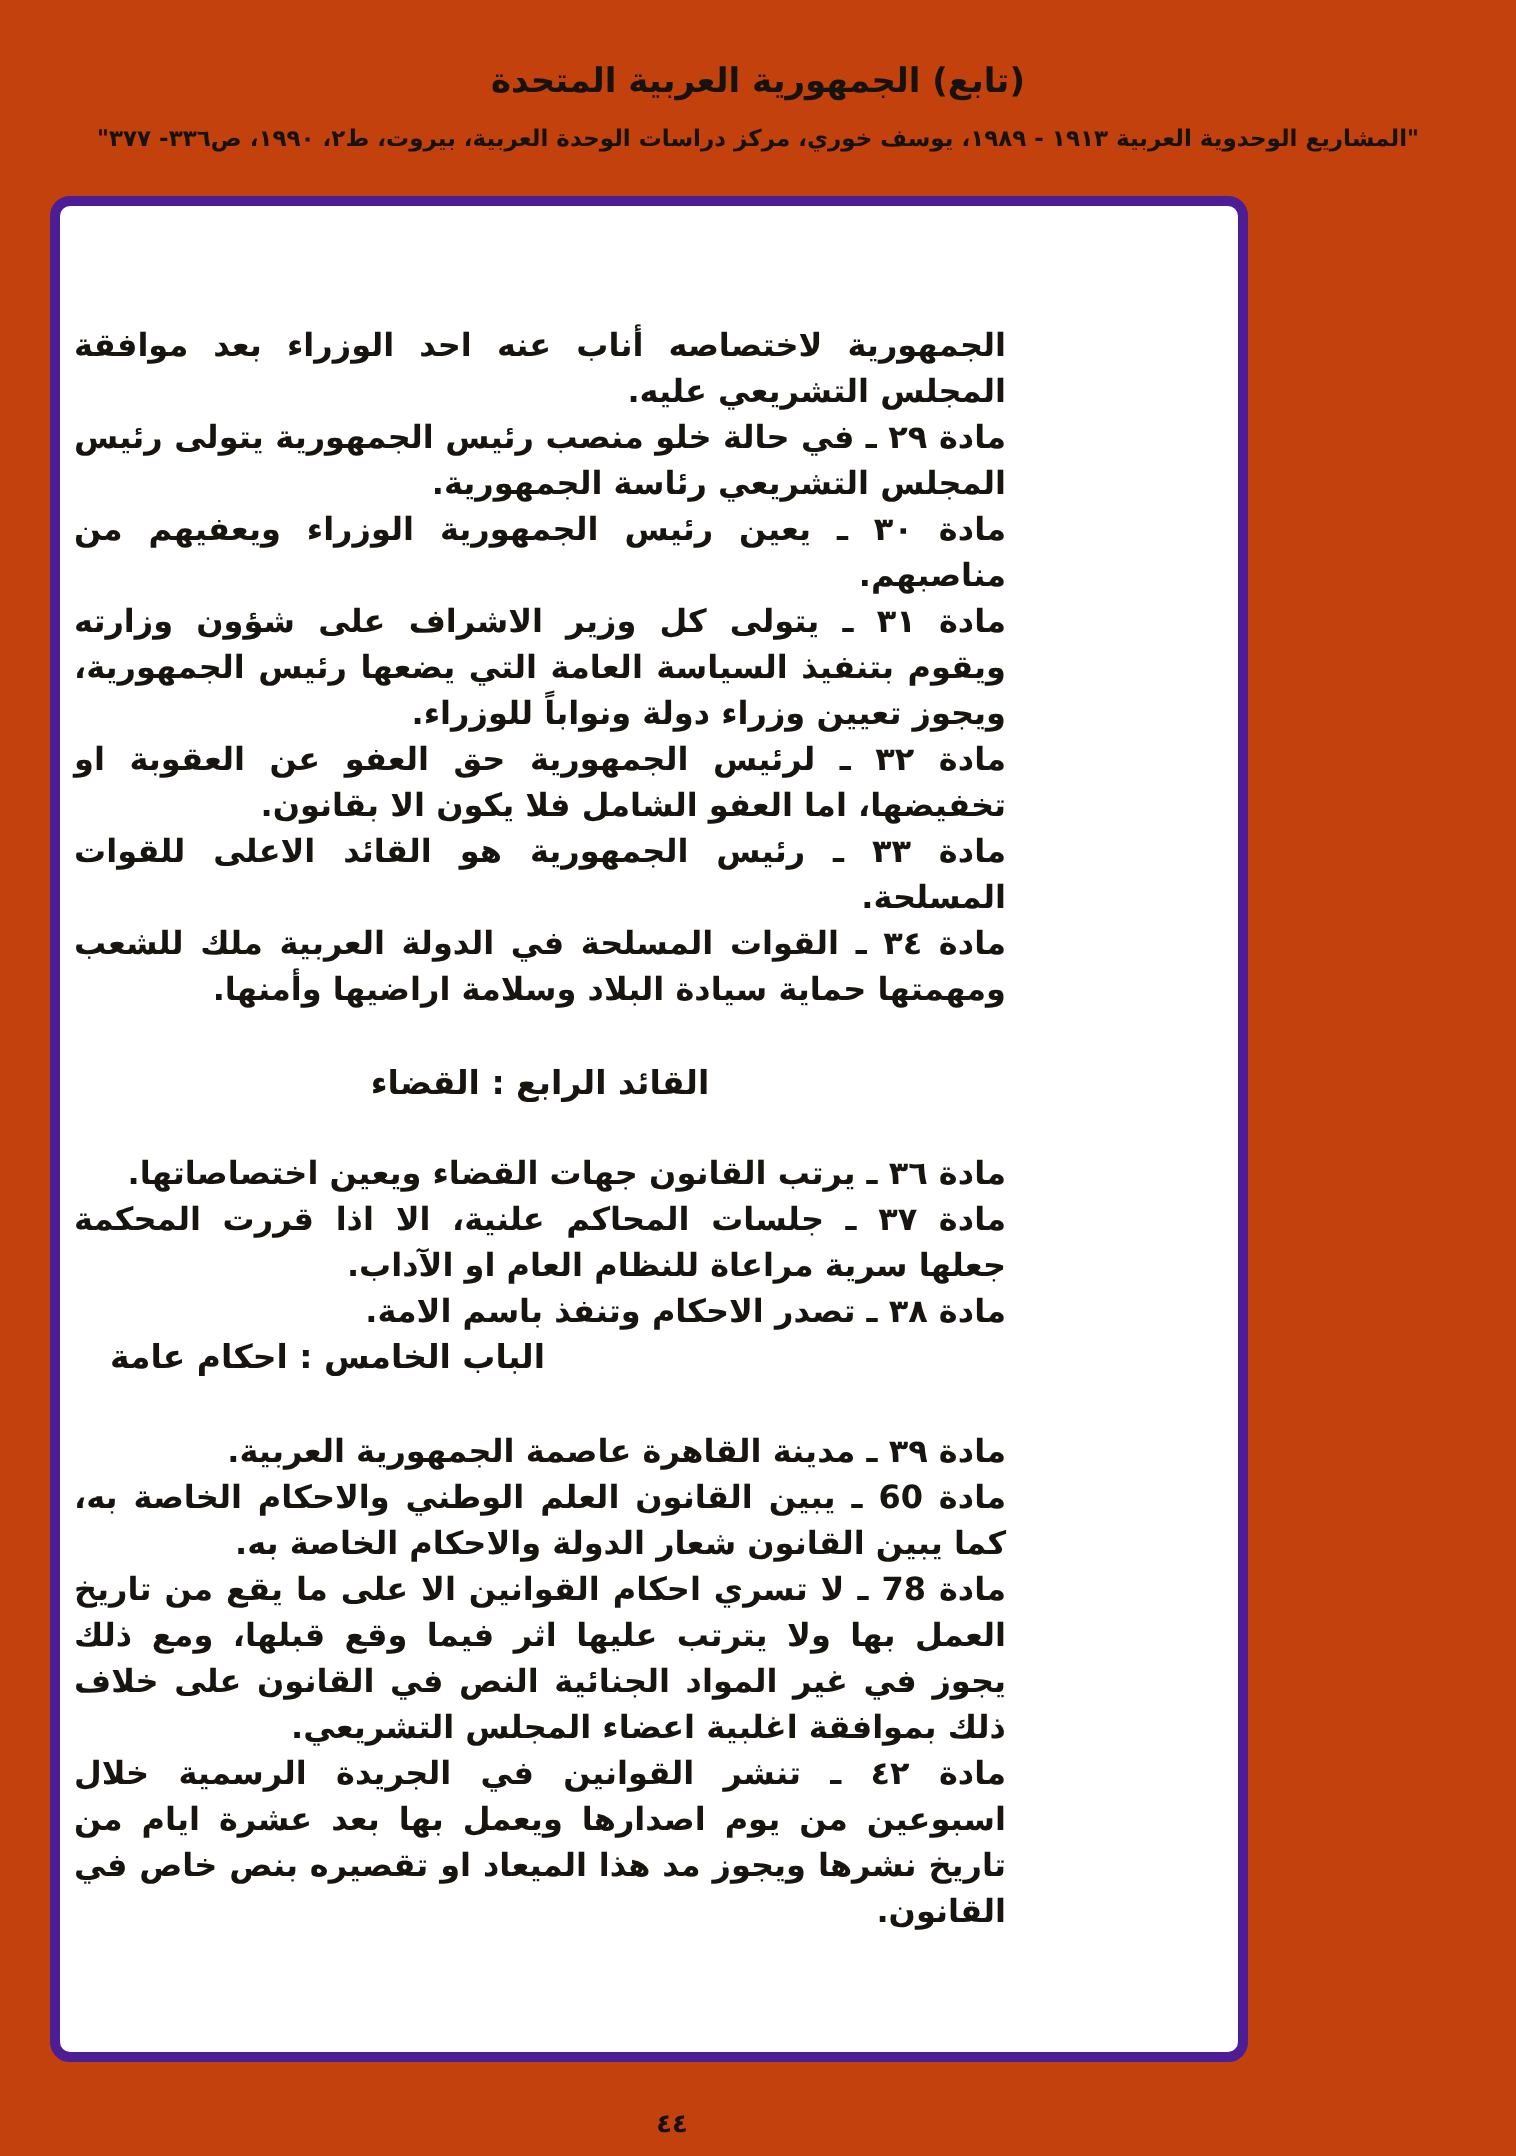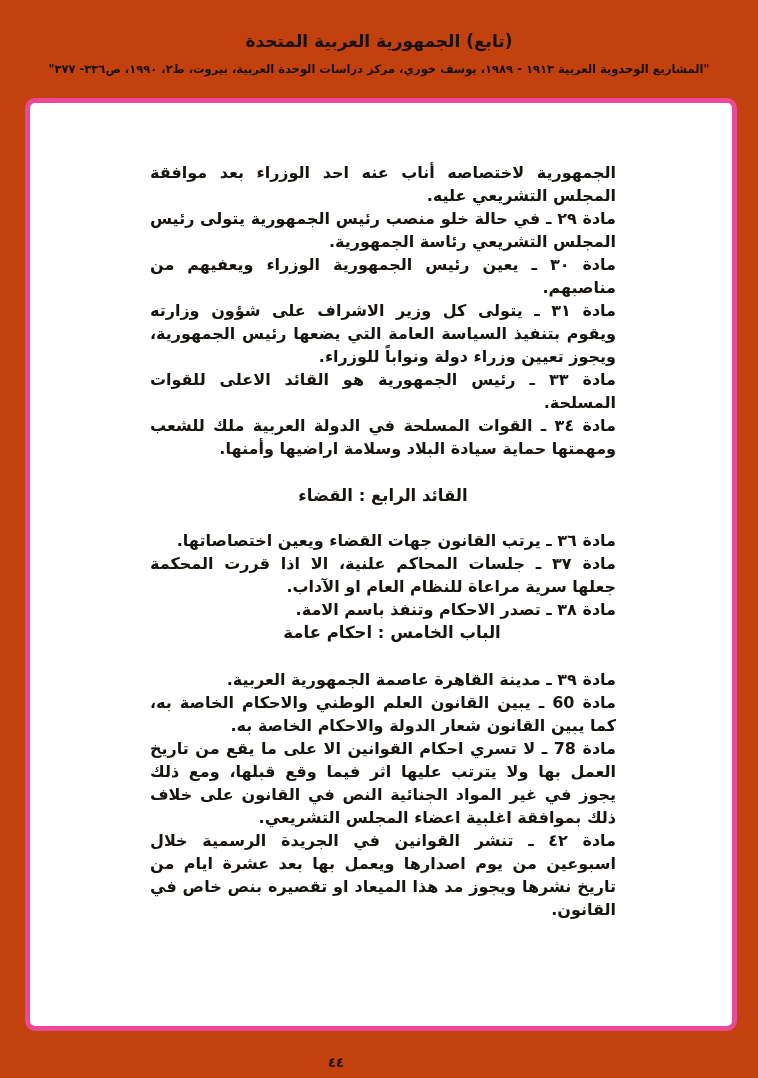--- a/index.html
+++ b/index.html
@@ -23,22 +23,22 @@
     letter-spacing:0;
   }
   .hdr-citation {
     font-size:11.5px; font-weight:700; margin-top:10px;
     white-space:nowrap;
   }
 
   
   .green-frame {
     position:absolute; left:25px; top:98px;
-    width:712px; height:933px;
-    border:5px solid #ec4899;
+    width:599px; height:933px;
+    border:5px solid #4c1d95;
     border-radius:10px;
     background:#ffffff;
   }
 
   
   .text-area {
     position:absolute; top:58px; right:116px;
     width:466px;
     direction:rtl;
     text-align:justify;
@@ -47,21 +47,21 @@
     color:#181410;
   }
   .text-area p { margin:0; }
   .heading-chapter {
     font-size:16.5px; font-weight:700;
     text-align:center;
     margin:24px 0 22px 0;
   }
   .heading-section {
     font-size:16.5px; font-weight:700;
-    text-align:center;
+    text-align:left;
     margin:0 0 24px 18px;
   }
   .para-gap { margin-top:0; }
 
   
   .page-number {
     position:absolute; bottom:8px; left:0; width:672px;
     text-align:center;
     font-size:13px; font-weight:700;
     letter-spacing:2px;
@@ -77,20 +77,21 @@
     <div class="hdr-citation">"المشاريع الوحدوية العربية ١٩١٣ - ١٩٨٩، يوسف خوري، مركز دراسات الوحدة العربية، بيروت، ط٢، ١٩٩٠، ص٣٣٦- ٣٧٧"</div>
   </header>
 
   <div class="green-frame">
     <div class="text-area">
 
       <p>الجمهورية لاختصاصه أناب عنه احد الوزراء بعد موافقة المجلس التشريعي عليه.</p>
       <p>مادة ٢٩ ـ في حالة خلو منصب رئيس الجمهورية يتولى رئيس المجلس التشريعي رئاسة الجمهورية.</p>
       <p>مادة ٣٠ ـ يعين رئيس الجمهورية الوزراء ويعفيهم من مناصبهم.</p>
       <p>مادة ٣١ ـ يتولى كل وزير الاشراف على شؤون وزارته ويقوم بتنفيذ السياسة العامة التي يضعها رئيس الجمهورية، ويجوز تعيين وزراء دولة ونواباً للوزراء.</p>
+      <p>مادة ٣٢ ـ لرئيس الجمهورية حق العفو عن العقوبة او تخفيضها، اما العفو الشامل فلا يكون الا بقانون.</p>
       <p>مادة ٣٣ ـ رئيس الجمهورية هو القائد الاعلى للقوات المسلحة.</p>
       <p>مادة ٣٤ ـ القوات المسلحة في الدولة العربية ملك للشعب ومهمتها حماية سيادة البلاد وسلامة اراضيها وأمنها.</p>
 
       <h3 class="heading-chapter">القائد الرابع : القضاء</h3>
 
       <p>مادة ٣٦ ـ يرتب القانون جهات القضاء ويعين اختصاصاتها.</p>
       <p>مادة ٣٧ ـ جلسات المحاكم علنية، الا اذا قررت المحكمة جعلها سرية مراعاة للنظام العام او الآداب.</p>
       <p>مادة ٣٨ ـ تصدر الاحكام وتنفذ باسم الامة.</p>
 
       <h3 class="heading-section">الباب الخامس : احكام عامة</h3>

